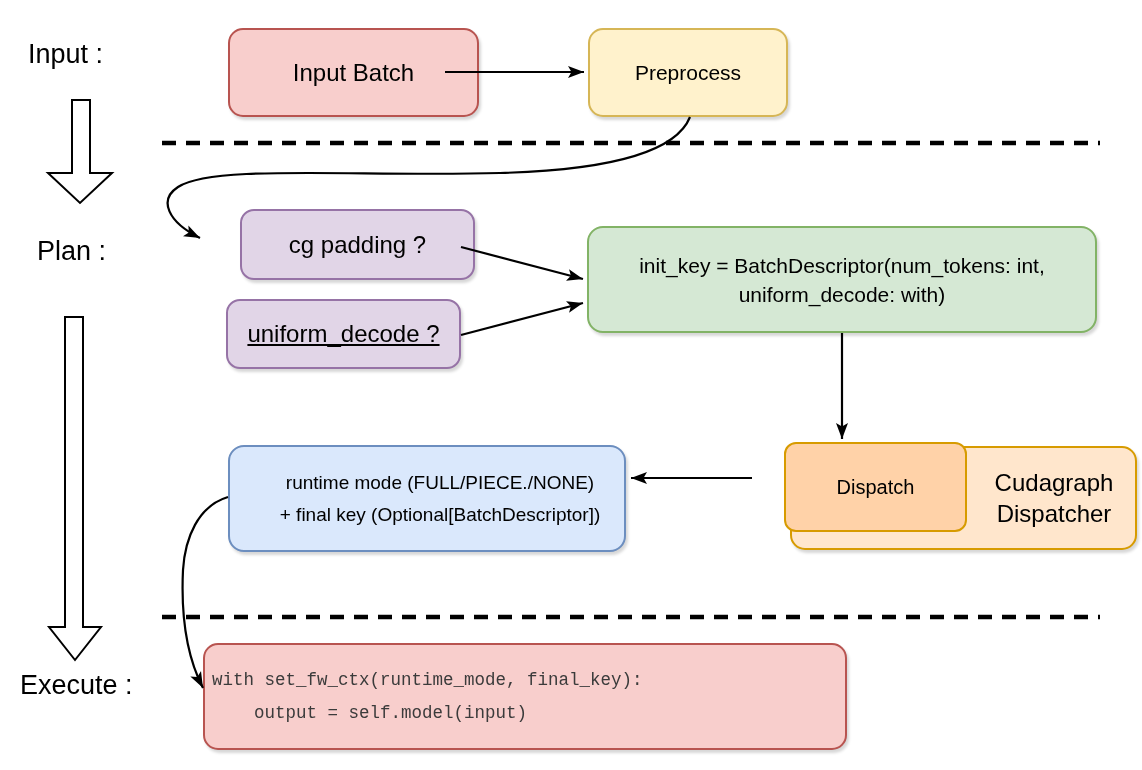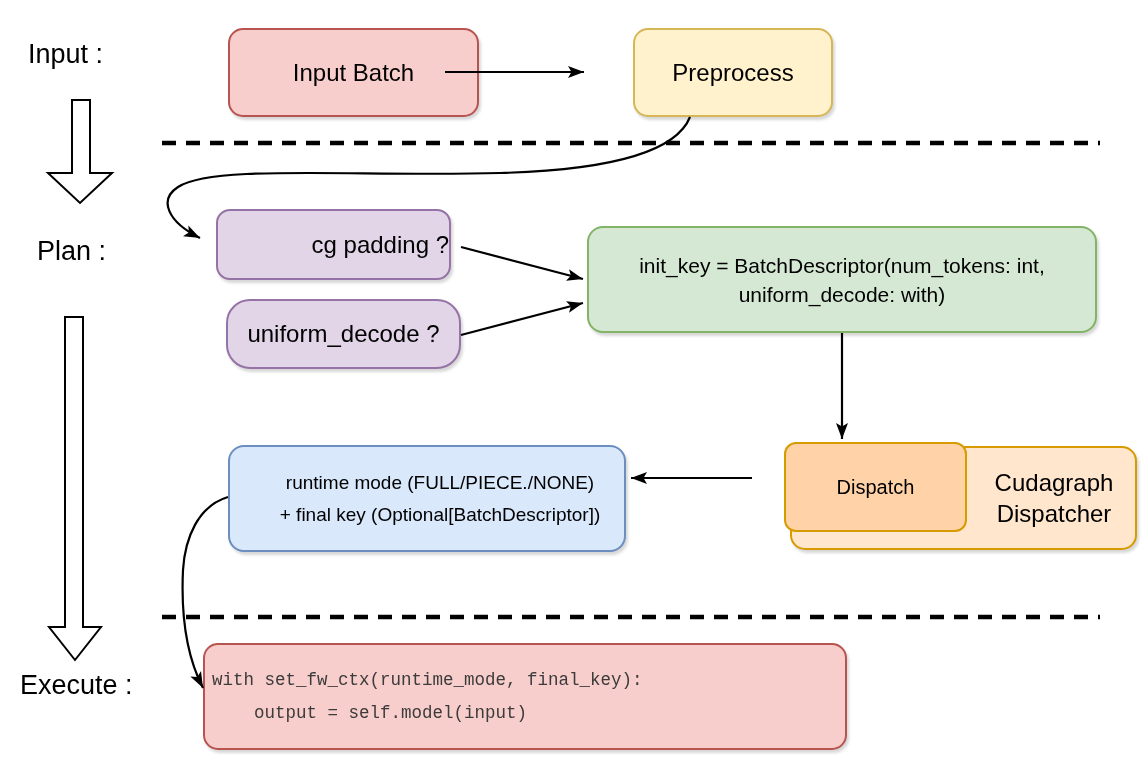--- a/index.html
+++ b/index.html
@@ -20,25 +20,25 @@
   .node{
     position:absolute;box-sizing:border-box;border-radius:15px;
     display:flex;align-items:center;justify-content:center;text-align:center;
     box-shadow:2px 3px 3px rgba(0,0,0,0.16);
   }
   .node .txt{width:100%;}
 
   #box-input-batch{left:228px;top:28px;width:251px;height:89px;
     background:#f8cecc;border:2.5px solid #b85450;font-size:24px;}
   #box-preprocess{left:588px;top:28px;width:200px;height:89px;
-    background:#fff2cc;border:2.5px solid #d6b656;font-size:24px;margin-left:45px;}
-  #box-cg-padding{left:216px;top:209px;width:235px;height:71px;border-radius:14px;
-    background:#e1d5e7;border:2.5px solid #9673a6;font-size:24px;text-align:right;}
-  #box-uniform-decode{left:226px;top:299px;width:235px;height:70px;border-radius:24px;
+    background:#fff2cc;border:2.5px solid #d6b656;font-size:21px;}
+  #box-cg-padding{left:240px;top:209px;width:235px;height:71px;border-radius:14px;
     background:#e1d5e7;border:2.5px solid #9673a6;font-size:24px;}
+  #box-uniform-decode{left:226px;top:299px;width:235px;height:70px;border-radius:14px;
+    background:#e1d5e7;border:2.5px solid #9673a6;font-size:24px;text-decoration:underline;}
   #box-init-key{left:587px;top:226px;width:510px;height:107px;border-radius:16px;
     background:#d5e8d4;border:2.5px solid #82b366;font-size:21px;line-height:29px;}
   #box-runtime{left:228px;top:445px;width:398px;height:107px;border-radius:16px;
     background:#dae8fc;border:2.5px solid #6c8ebf;font-size:19px;line-height:32px;padding-left:26px;}
   #box-cudagraph{left:790px;top:446px;width:347px;height:104px;
     background:#ffe6cc;border:2.5px solid #d79b00;justify-content:flex-end;
     font-size:24px;line-height:31px;}
   #box-cudagraph .txt{width:162px;margin-right:0px;}
   #box-dispatch{left:784px;top:442px;width:183px;height:90px;border-radius:12px;
     background:#ffd2a8;border:2.5px solid #d79b00;font-size:20px;box-shadow:none;}

